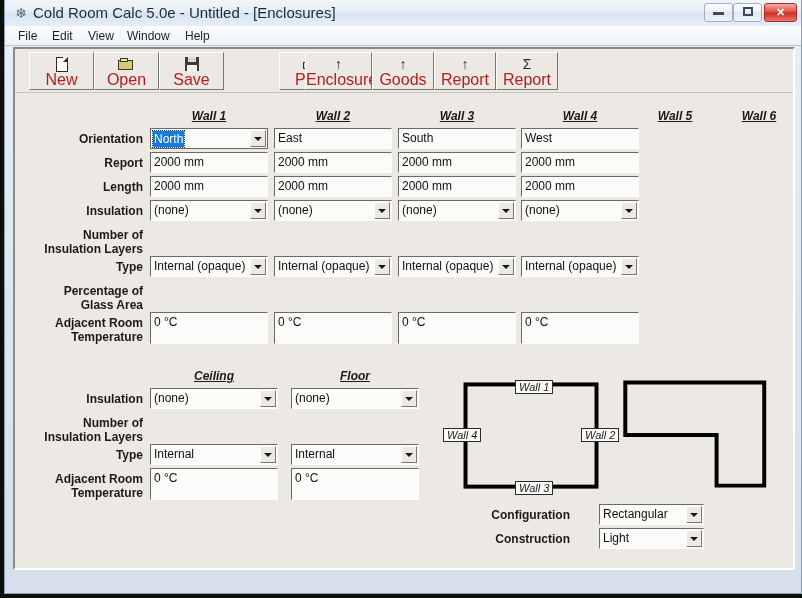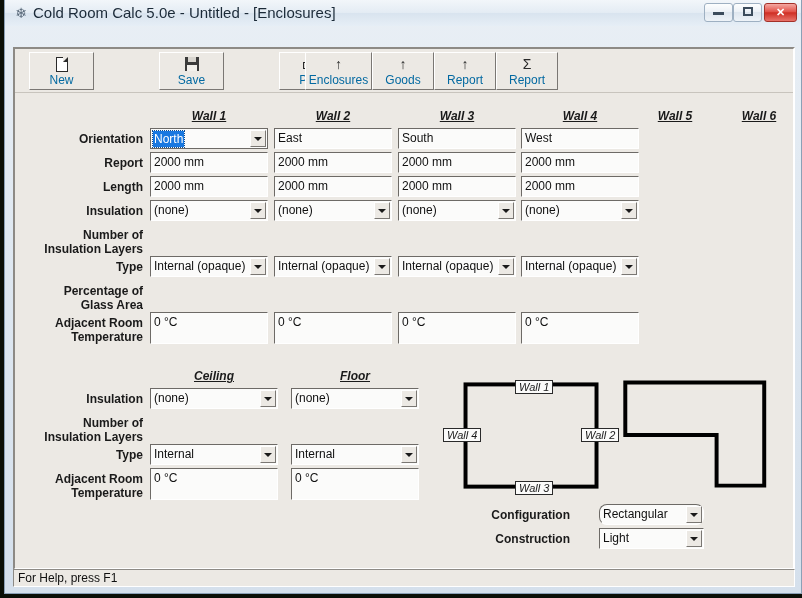--- a/index.html
+++ b/index.html
@@ -81,21 +81,21 @@
     background:#ece9e4;
     border:1px solid;
     border-color:#ffffff #7a7773 #7a7773 #ffffff;
     box-sizing:border-box;cursor:default;
     text-align:center;
   }
   .tbtn .ticon{
     display:block;height:18px;line-height:18px;margin-top:2px;font-size:14px;color:#2a2a2a;
   }
   .tbtn .tlab{
-    display:block;height:14px;line-height:14px;font-size:12px;color:#0369a1;
+    display:block;height:14px;line-height:14px;font-size:16px;color:#b91c1c;
   }
   
   .ic-doc{
     display:inline-block;width:12px;height:15px;background:#fff;
     border:1px solid #2a2a2a;box-sizing:border-box;margin-top:2px;vertical-align:top;
     position:relative;
   }
   .ic-doc:after{content:"";position:absolute;right:-1px;top:-1px;border-left:5px solid #ece9e4;border-bottom:5px solid #2a2a2a;}
   .ic-folder{
     display:inline-block;width:17px;height:13px;margin-top:3px;vertical-align:top;position:relative;
@@ -182,28 +182,39 @@
 <div id="window">
 
   <div id="titlebar">
     <div id="app-icon">❄</div>
     <div id="title-text">Cold Room Calc 5.0e - Untitled - [Enclosures]</div>
     <div class="winbtn" id="btn-min"><span class="glyph-min"></span></div>
     <div class="winbtn" id="btn-max"><span class="glyph-max"></span></div>
     <div class="winbtn" id="btn-close">✕</div>
   </div>
 
+  <div id="menubar">
+    <div class="menu-item" style="left:8px;">File</div>
+    <div class="menu-item" style="left:42px;">Edit</div>
+    <div class="menu-item" style="left:78px;">View</div>
+    <div class="menu-item" style="left:117px;">Window</div>
+    <div class="menu-item" style="left:175px;">Help</div>
+  </div>
 
   <div id="client">
   <div id="inner">
 
     <div id="toolbar">
       <div class="tbtn" style="left:14px;width:65px;">
         <span class="ticon"><span class="ic-doc"></span></span>
         <span class="tlab">New</span>
+      </div>
+      <div class="tbtn" style="left:79px;width:65px;">
+        <span class="ticon"><span class="ic-folder"></span></span>
+        <span class="tlab">Open</span>
       </div>
       <div class="tbtn" style="left:144px;width:65px;">
         <span class="ticon"><span class="ic-disk"></span></span>
         <span class="tlab">Save</span>
       </div>
       <div class="tbtn" style="left:217px;width:65px;margin-left:47px;">
         <span class="ticon"><span class="ic-print"></span></span>
         <span class="tlab">Print</span>
       </div>
       <div class="tbtn" style="left:290px;width:67px;">
@@ -369,30 +380,27 @@
       <polyline points="616,336 616,442 707,442 707,388 756,388 756,336 616,336" fill="none" stroke="#000000" stroke-width="4" transform="translate(0,0)" style="display:none"></polyline>
       <path d="M614,336 L754,336 L754,440 L706,440 L706,389 L614,389 Z" fill="none" stroke="#000000" stroke-width="4"></path>
     </svg>
 
     <div class="wlabel" style="left:500px;top:331px;">Wall 1</div>
     <div class="wlabel" style="left:566px;top:379px;">Wall 2</div>
     <div class="wlabel" style="left:500px;top:432px;">Wall 3</div>
     <div class="wlabel" style="left:428px;top:379px;">Wall 4</div>
 
     <div class="rowlab" style="left:425px;top:459px;width:130px;">Configuration</div>
-    <div class="fld combo" style="left:584px;top:455px;width:105px;border-radius:8px;">
+    <div class="fld combo" style="left:584px;top:455px;width:105px;">
       <span class="txt">Rectangular</span>
       <span class="arrow"></span>
     </div>
     <div class="rowlab" style="left:425px;top:483px;width:130px;">Construction</div>
     <div class="fld combo" style="left:584px;top:479px;width:105px;">
       <span class="txt">Light</span>
       <span class="arrow"></span>
     </div>
 
   </div>
   </div>
 
-  <div id="statusbar">
-    <span class="txt">For Help, press F1</span>
-  </div>
 
 </div>
 
 </body></html>

